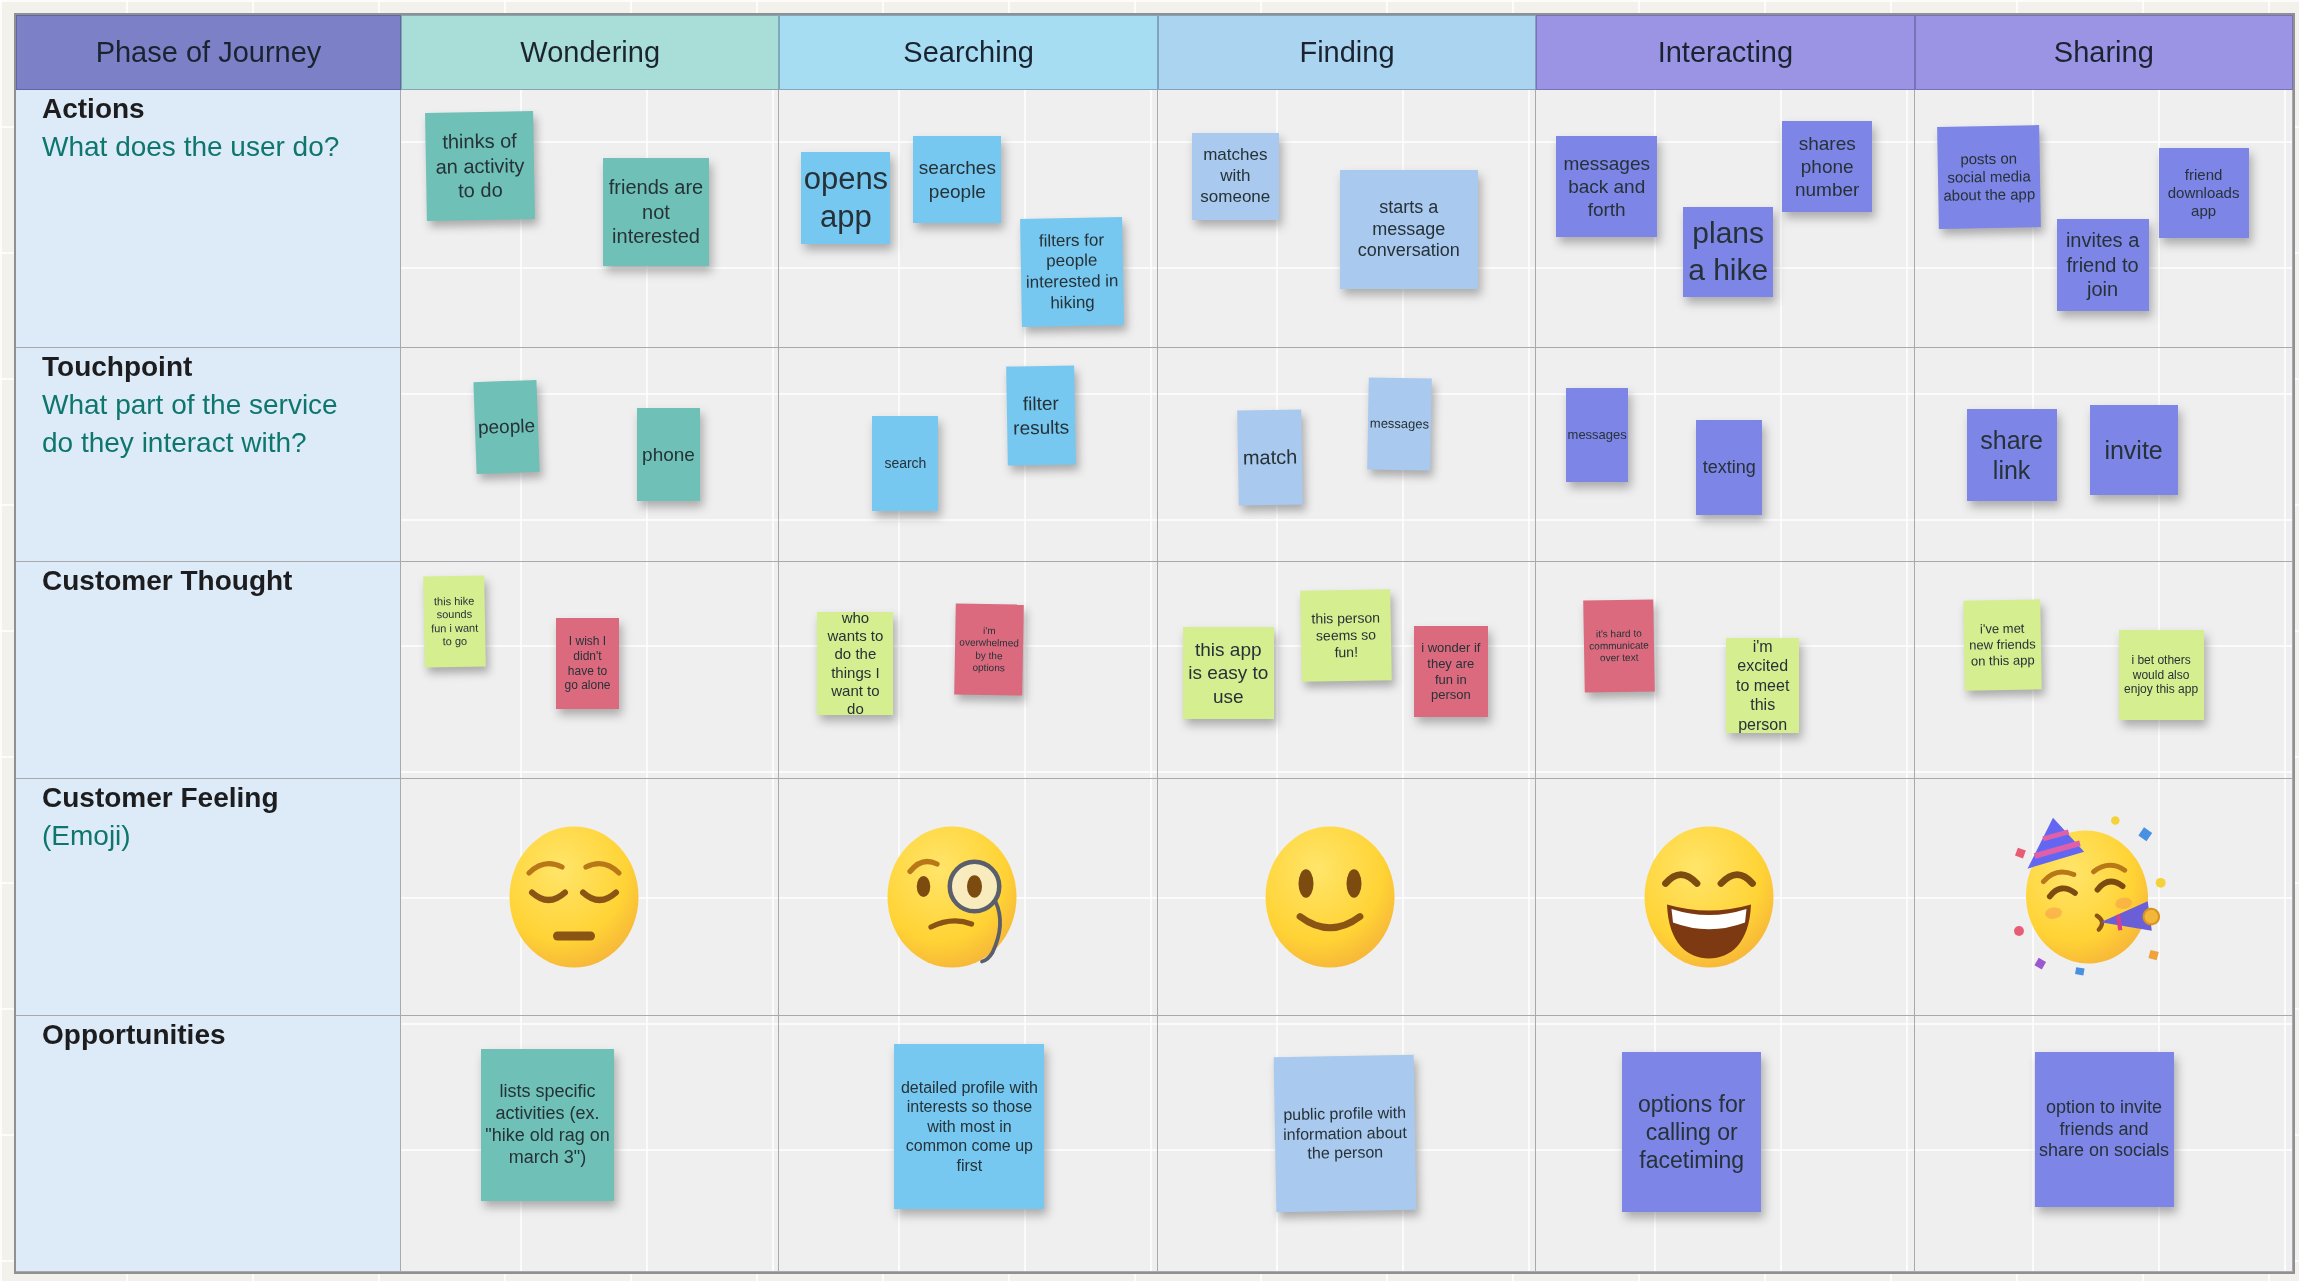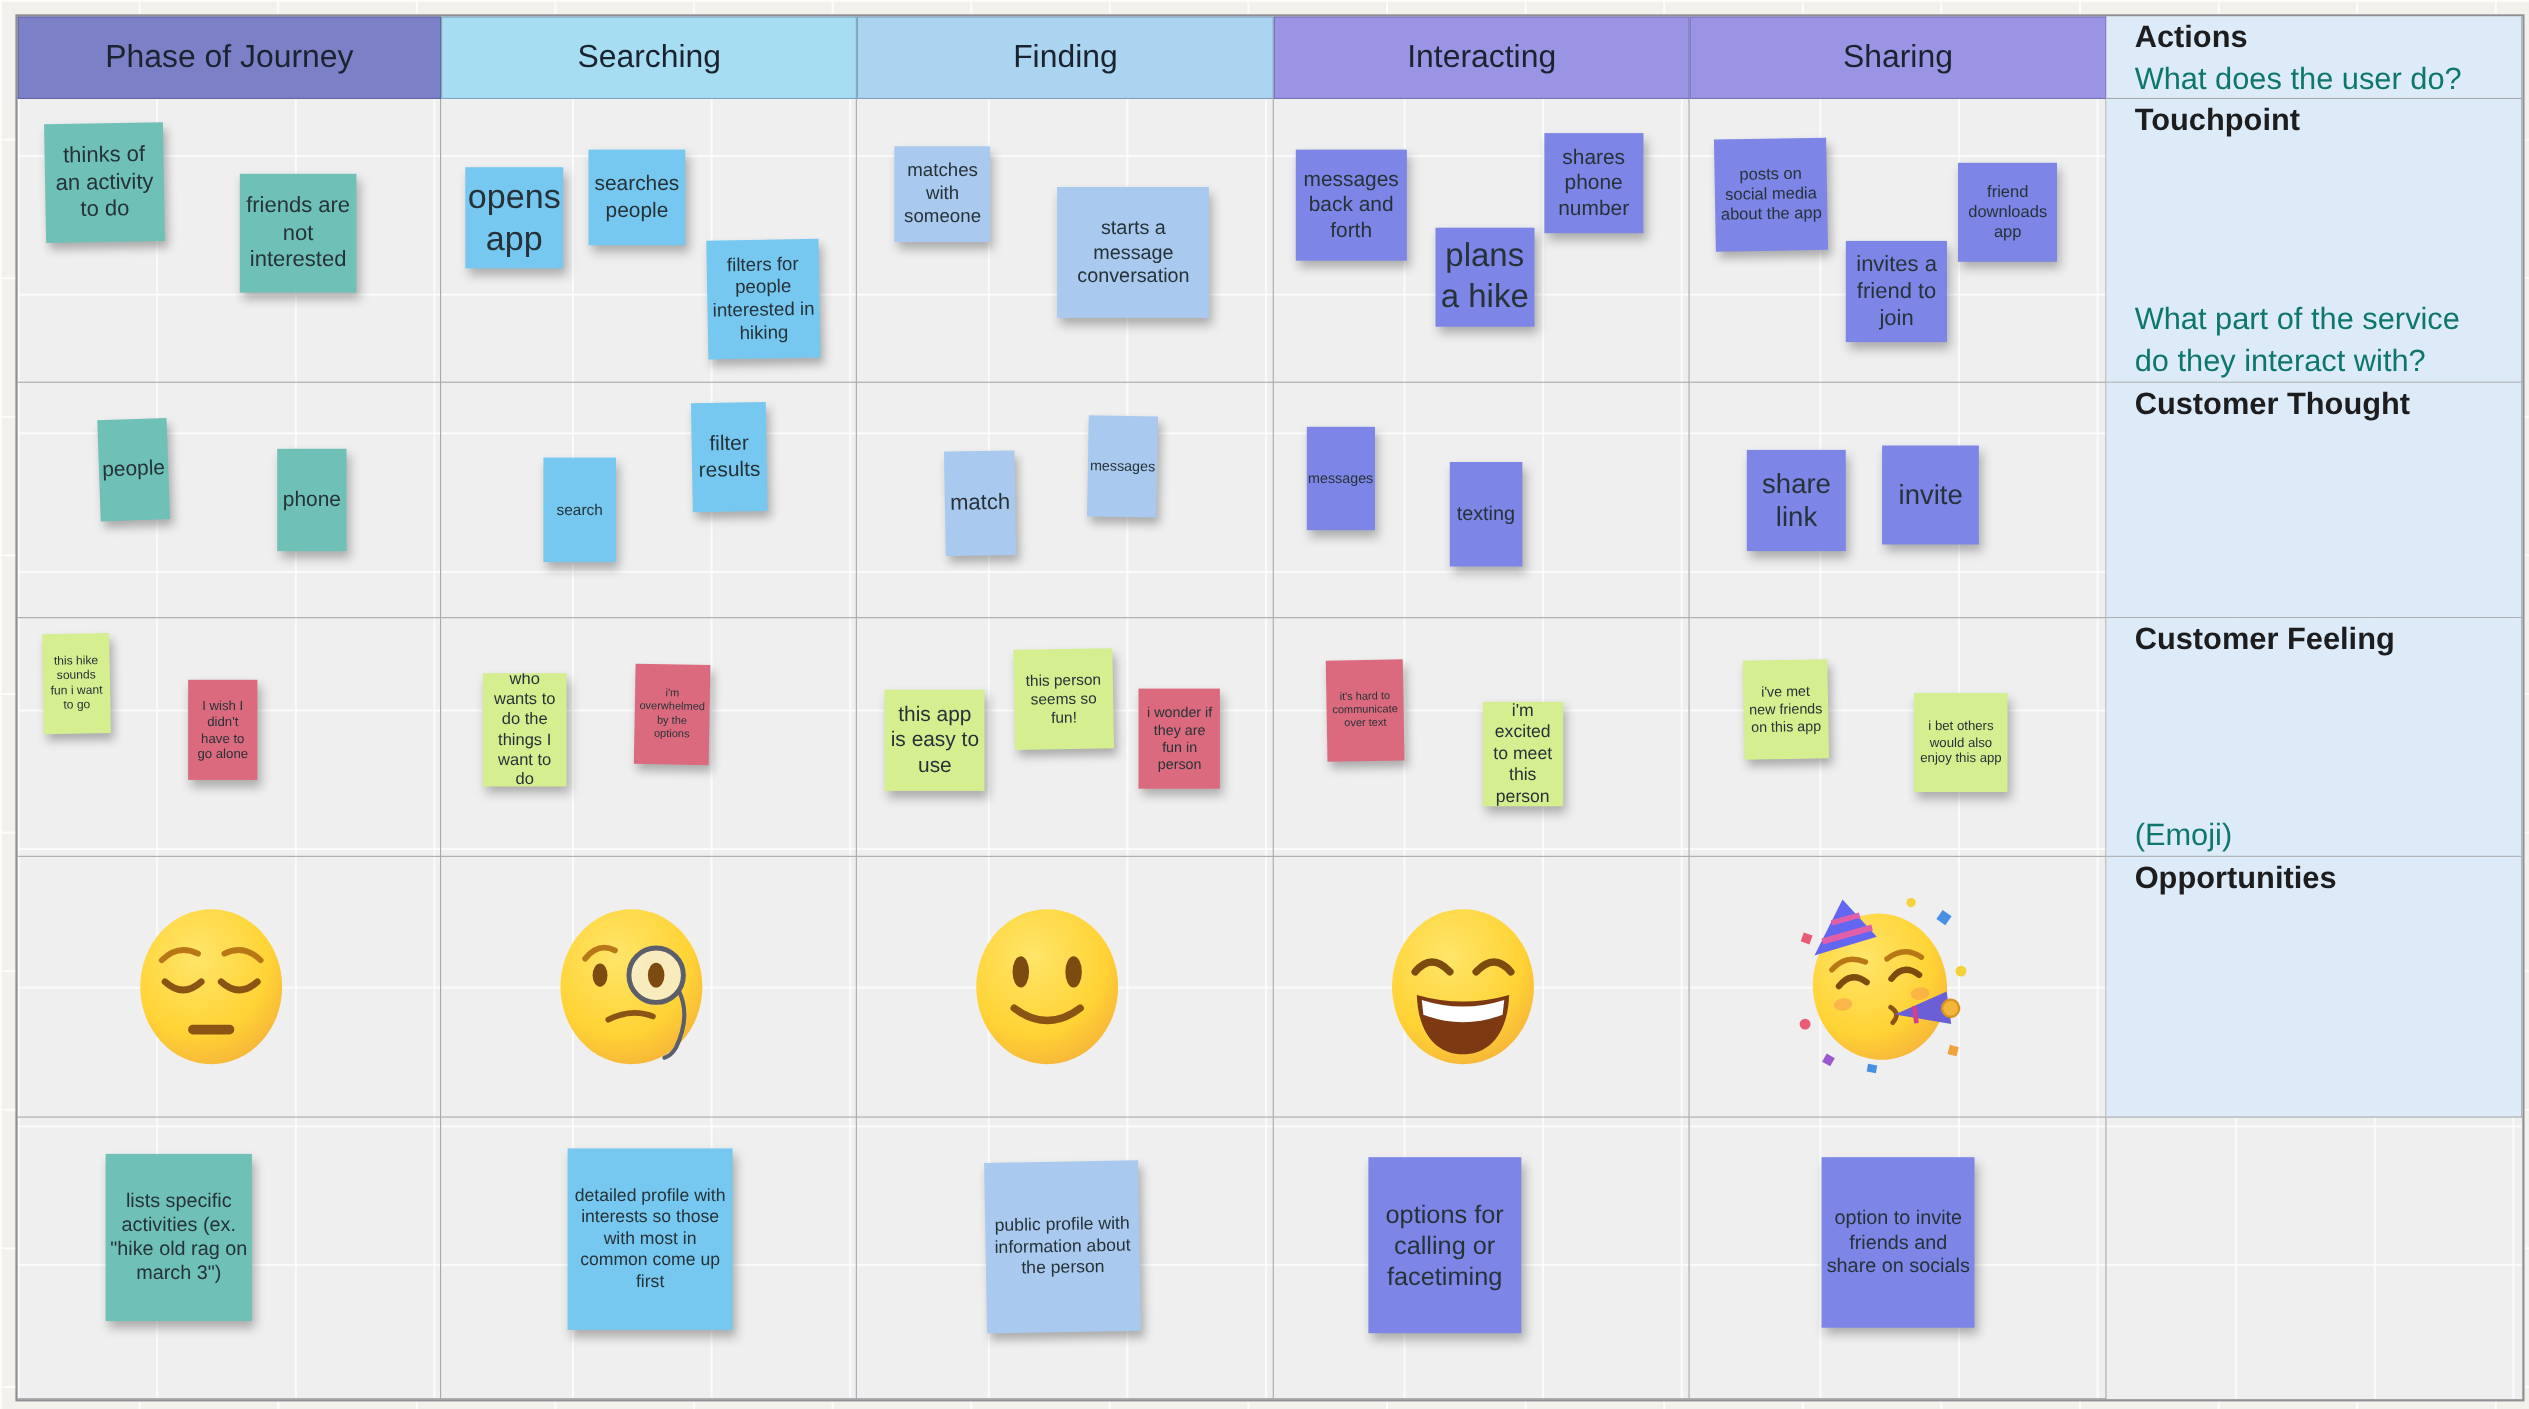--- a/index.html
+++ b/index.html
@@ -20,40 +20,41 @@
       linear-gradient(to right, rgba(255,255,255,.75) 2px, transparent 2px),
       linear-gradient(to bottom, rgba(255,255,255,.75) 2px, transparent 2px);
     background-size:126px 126px;
     display:grid;
     grid-template-columns:385px repeat(5,1fr);
     grid-template-rows:75px 258px 214px 217px 237px 1fr;
   }
   .cell{position:relative;box-sizing:border-box;border-right:1px solid #a9a9ad;border-bottom:1px solid #a9a9ad;overflow:visible;}
   .cell.header{display:flex;align-items:center;justify-content:center;font-size:29px;color:#1c2330;border:1px solid rgba(40,40,80,.30);}
   .cell.rowlabel{
-    background:#dcebf7;display:flex;flex-direction:column;justify-content:space-between;
+    background:#dcebf7;display:flex;flex-direction:column;justify-content:flex-start;
     padding:0 24px 0 26px;color:#1d1d1f;
   }
   .row-title{font-weight:bold;font-size:28px;line-height:1.35;}
   .row-sub{font-size:28px;line-height:1.35;color:#0f766e;}
   .note{
     position:absolute;box-sizing:border-box;display:flex;align-items:center;justify-content:center;
     text-align:center;padding:3px 4px;color:#263238;line-height:1.22;
     box-shadow:3px 6px 9px rgba(45,45,45,.35);overflow:hidden;
   }
   .feeling-cell{display:flex;align-items:center;justify-content:center;}
   .emoji{transform:translateX(-16px);}
   .emoji svg{display:block;}
 </style>
 </head>
 <body>
 
 <div class="board">
 
   <div class="cell header" id="corner-cell" style="background: rgb(124, 128, 199);">Phase of Journey</div>
+  <div class="cell header" style="background: rgb(169, 222, 216);">Wondering</div>
   <div class="cell header" style="background: rgb(166, 221, 242);">Searching</div>
   <div class="cell header" style="background: rgb(171, 212, 240);">Finding</div>
   <div class="cell header" style="background: rgb(155, 148, 228);">Interacting</div>
   <div class="cell header" style="background: rgb(155, 148, 228);">Sharing</div>
 
   <div class="cell rowlabel">
     <div class="row-title">Actions</div>
     <div class="row-sub">What does the user do?</div>
   </div>
   <div class="cell">

